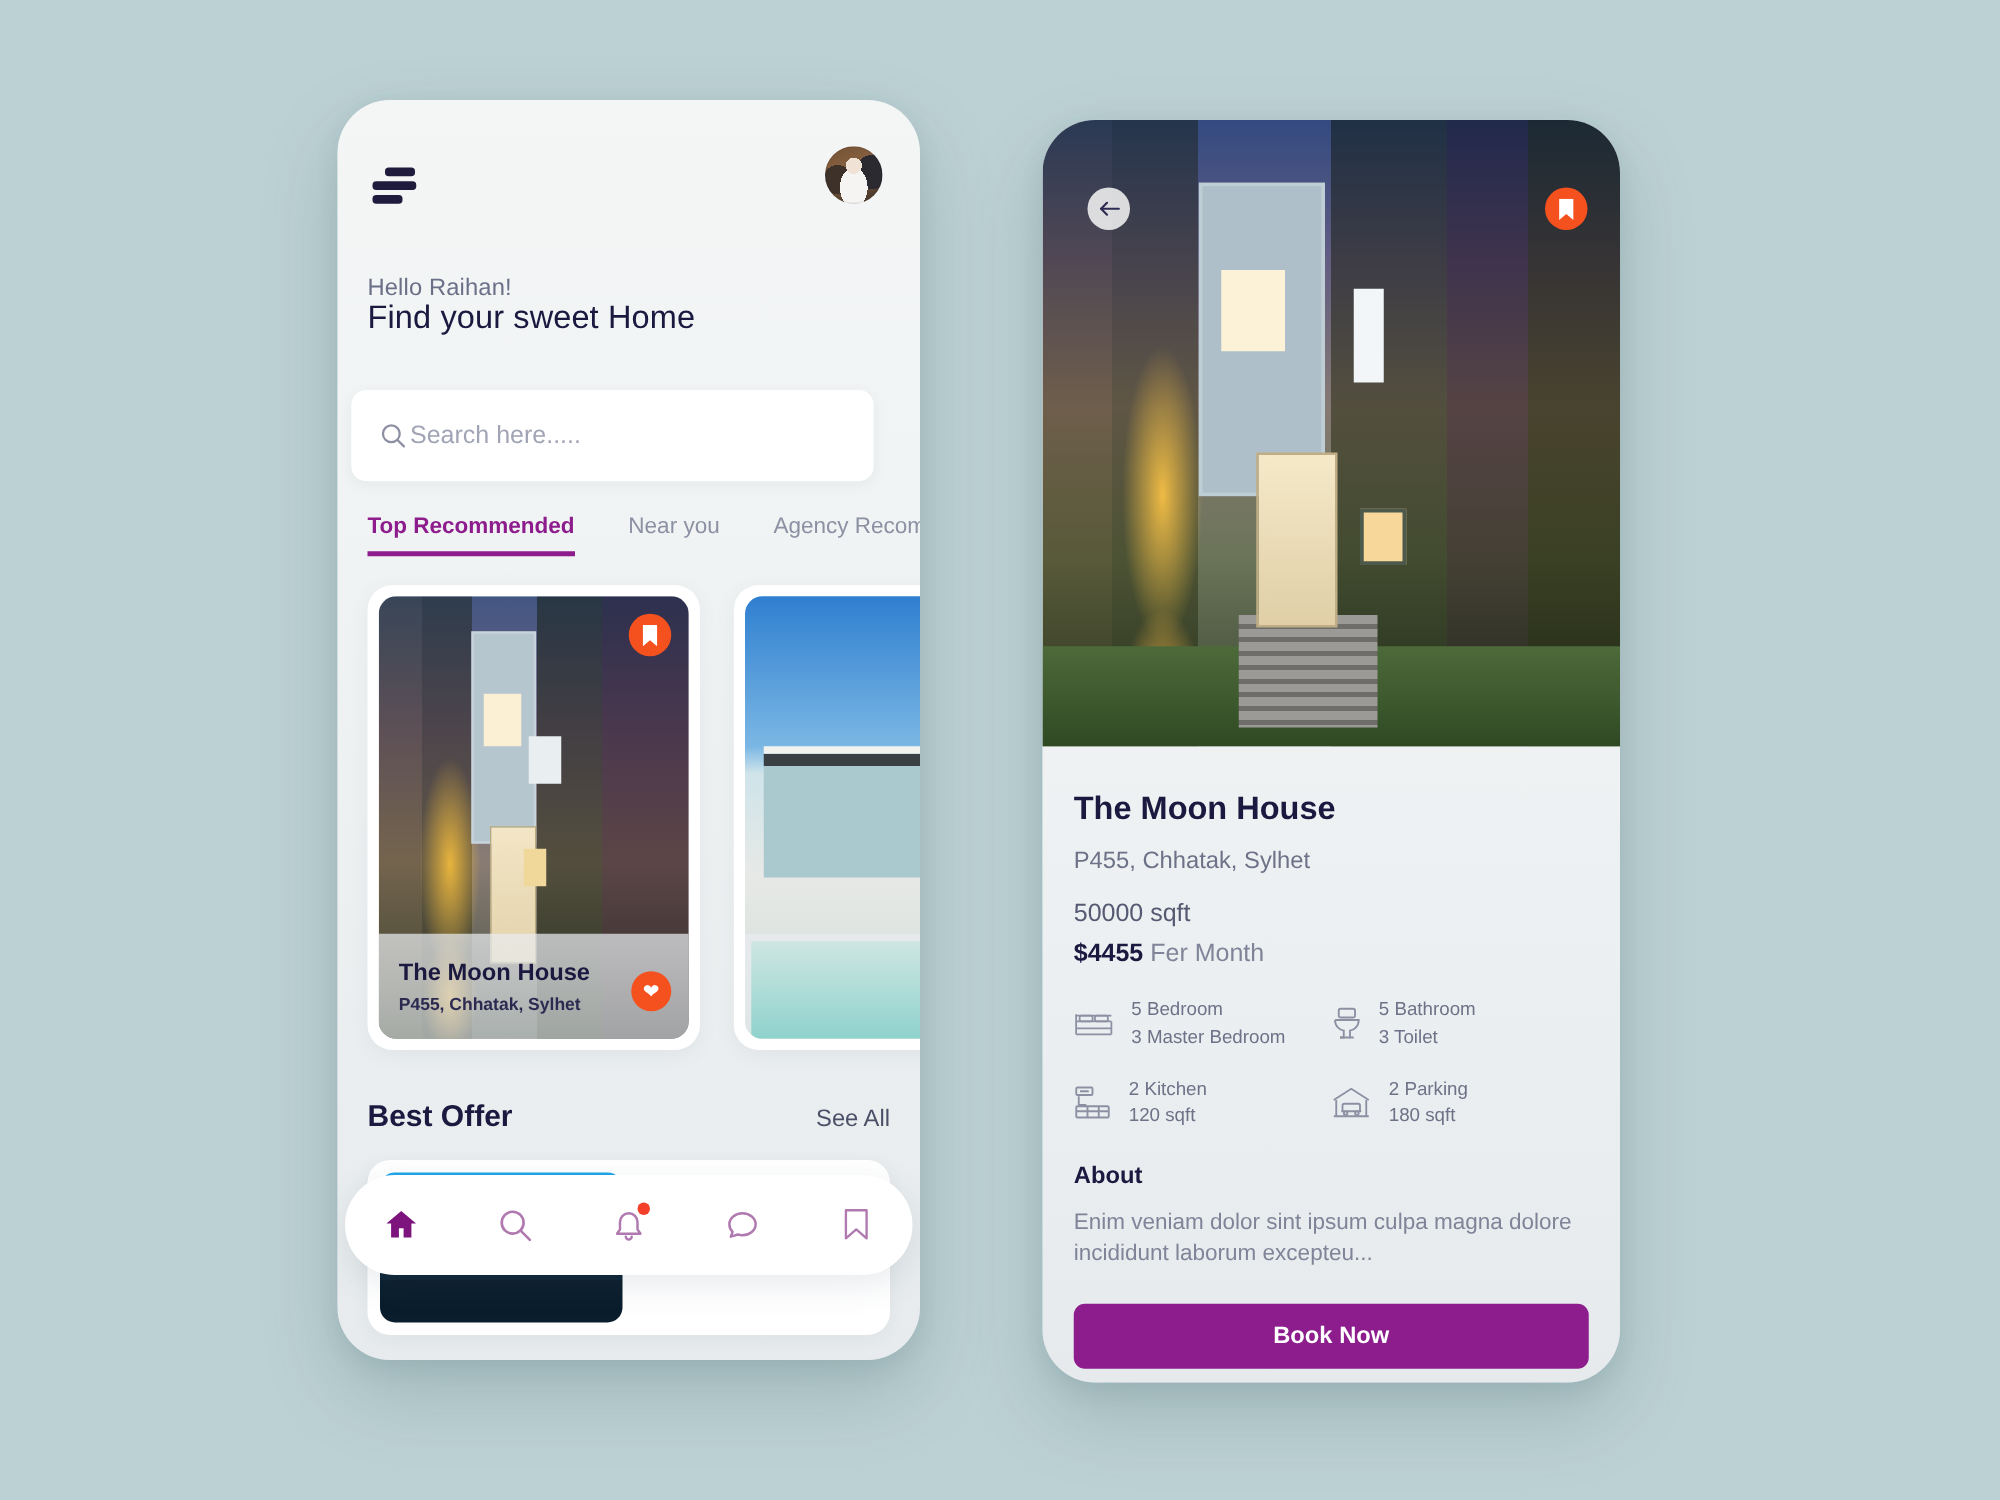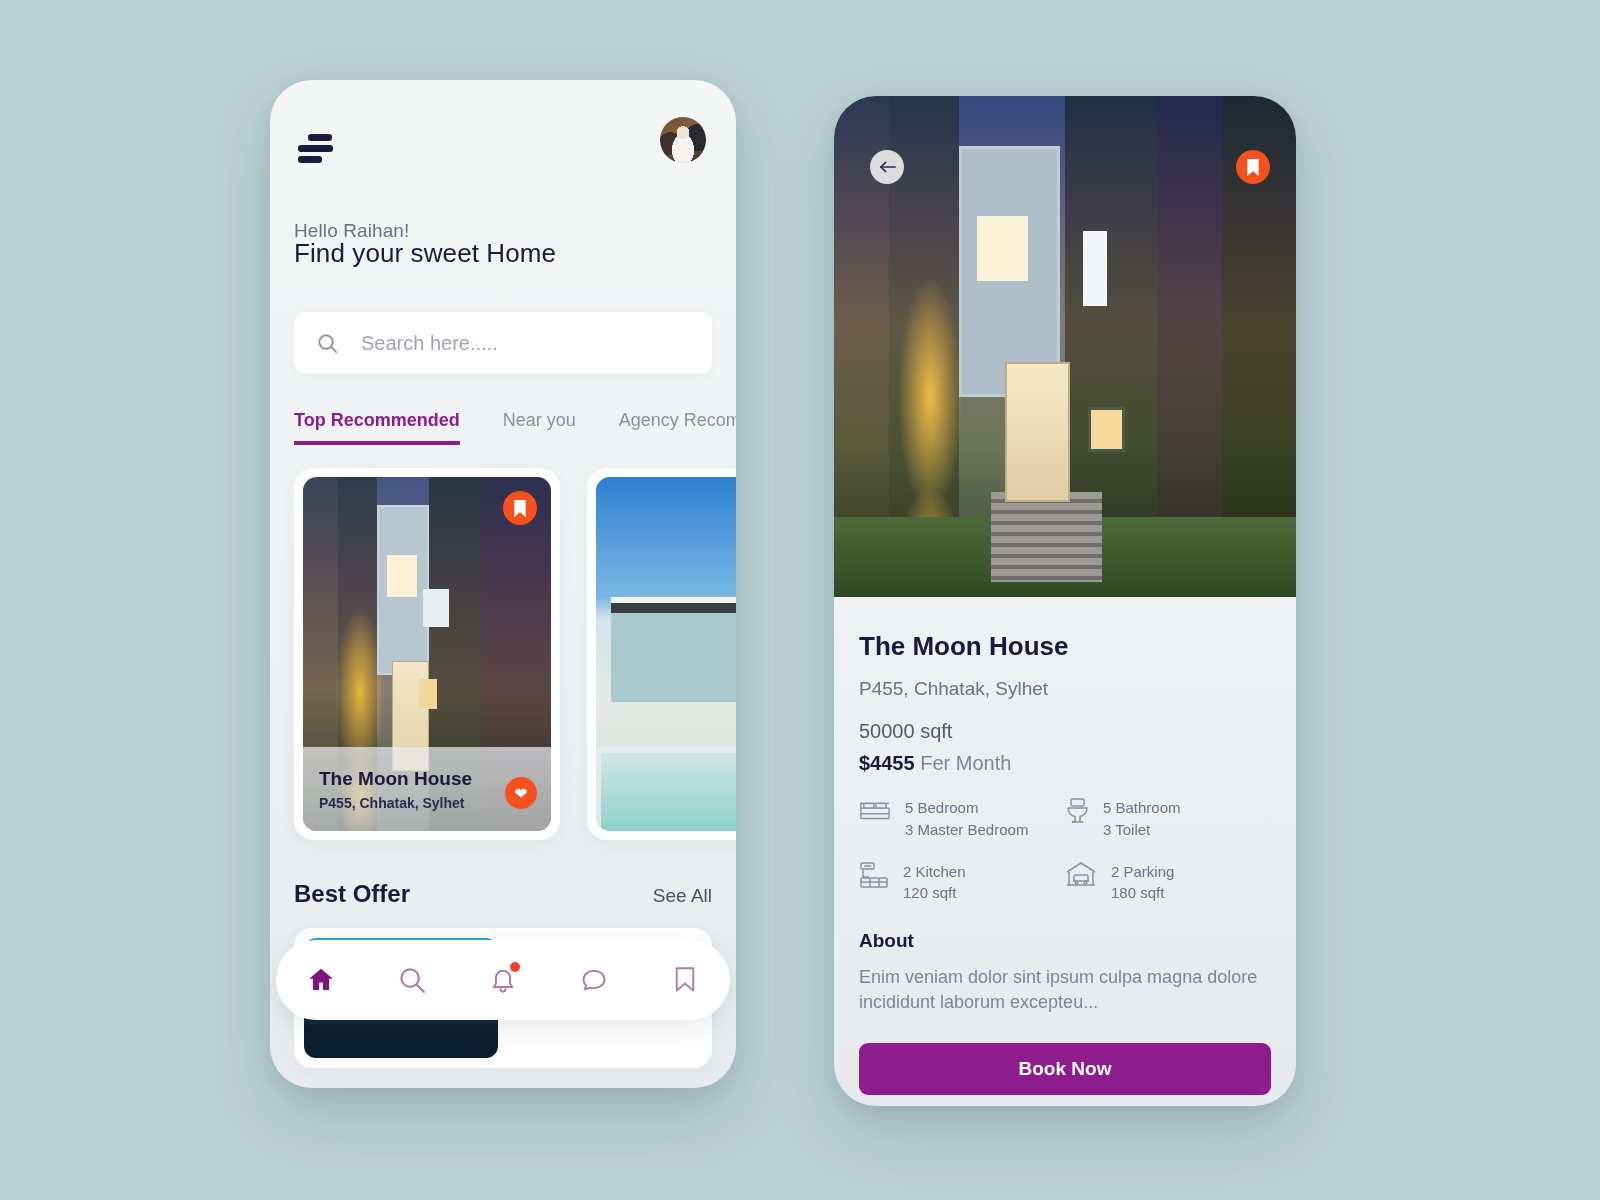--- a/index.html
+++ b/index.html
@@ -44,23 +44,23 @@
       radial-gradient(circle at 22% 58%, #3d3129 0 26%, transparent 26%),
       radial-gradient(circle at 82% 45%, #2a2a30 0 30%, transparent 30%),
       linear-gradient(160deg,#6f4f33 0%,#8a6342 40%,#3a2e26 100%);
     box-shadow: inset 0 0 0 1px rgba(0,0,0,.07);
   }
 
   .greet { position:absolute; left:24px; top:128px; font-size:19px; color:#6b7088; letter-spacing:.1px;margin-top:12px;}
   .headline { position:absolute; left:24px; top:158px; font-size:26px; font-weight:normal; color:#1c1940; letter-spacing:.1px;}
 
   .searchbar {
-    position:absolute; left:24px; top:232px; width:418px; height:62px;
+    position:absolute; left:11px; top:232px; width:418px; height:73px;
     background:#fff; border-radius:12px; display:flex; align-items:center;
-    padding-left:22px; gap:22px;
+    padding-left:22px; gap:2px;
     box-shadow:0 3px 10px rgba(90,110,120,.07);
   }
   .search-ph { color:#a0a4b4; font-size:20px; }
 
   .tabs { position:absolute; left:24px; top:330px; width:470px; display:flex; gap:43px; align-items:flex-start;}
   .tab { font-size:18px; color:#8c90a3; white-space:nowrap; padding-bottom:10px; cursor:pointer;}
   .tab.active { color:#8d1d8d; font-weight:bold; border-bottom:4px solid #8d1d8d; }
 
   .cards { position:absolute; left:24px; top:388px; display:flex; gap:27px; }
   .pcard {
@@ -208,21 +208,21 @@
   }
 
   .detail { position:absolute; left:0; top:501px; width:100%; padding:34px 25px 0 25px; }
   .d-title{ font-size:26px; font-weight:bold; color:#1c1940; }
   .d-addr { font-size:19px; color:#6e7288; margin-top:16px; }
   .d-area { font-size:20px; color:#555a72; margin-top:20px; }
   .d-price{ font-size:20px; color:#7f8498; margin-top:9px; }
   .d-price b{ color:#1c1940; font-weight:bold; }
 
   .specs{ margin-top:22px; display:grid; grid-template-columns:1fr 1fr; row-gap:20px; }
-  .spec{ display:flex; gap:14px; }
+  .spec{ display:flex; gap:14px; align-items:center; }
   .spec-txt{ font-size:15px; color:#6e7288; line-height:1.45; }
 
   .about-h{ font-size:19px; font-weight:bold; color:#1c1940; margin-top:26px; }
   .about-p{ font-size:18px; color:#7f8498; line-height:1.4; margin-top:13px; }
 
   .book-btn{
     margin-top:28px; width:100%; height:52px; border:none; border-radius:9px;
     background:#8d1d8d; color:#fff; font-size:19px; font-weight:bold;
     font-family:"Liberation Sans", sans-serif; cursor:pointer;
   }

